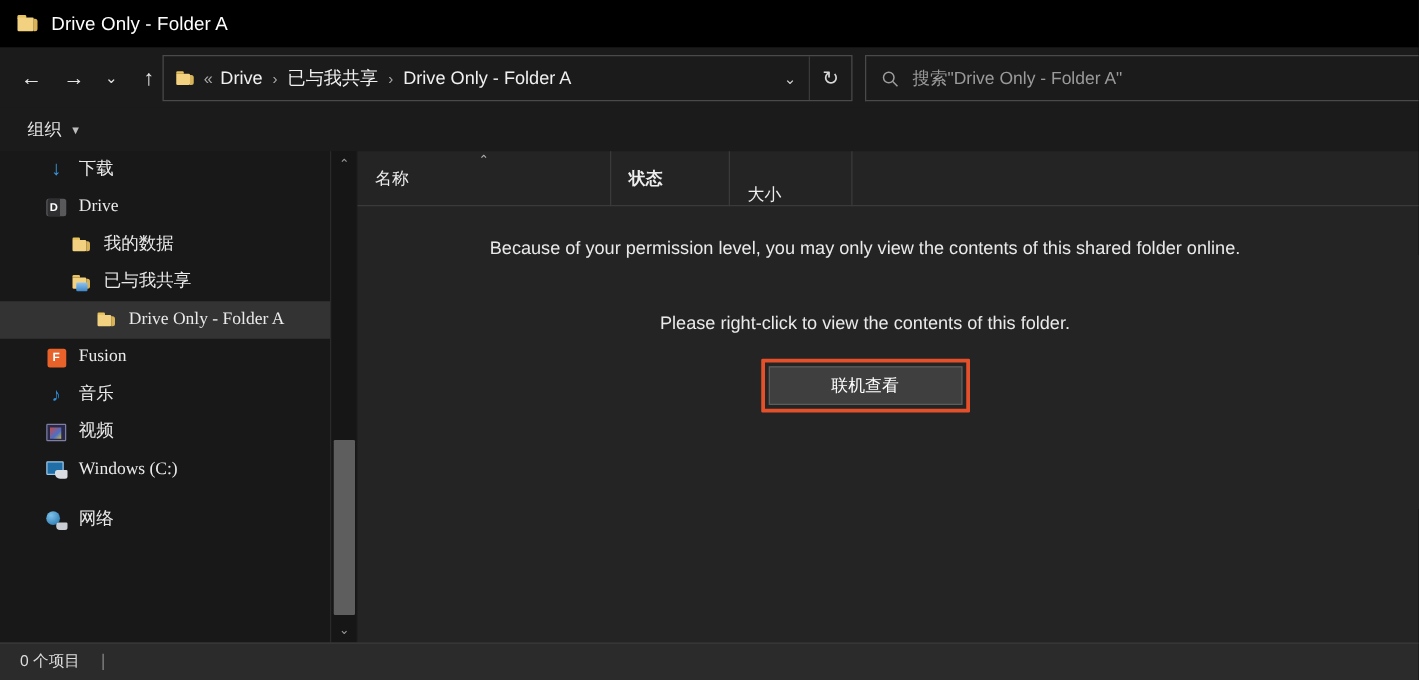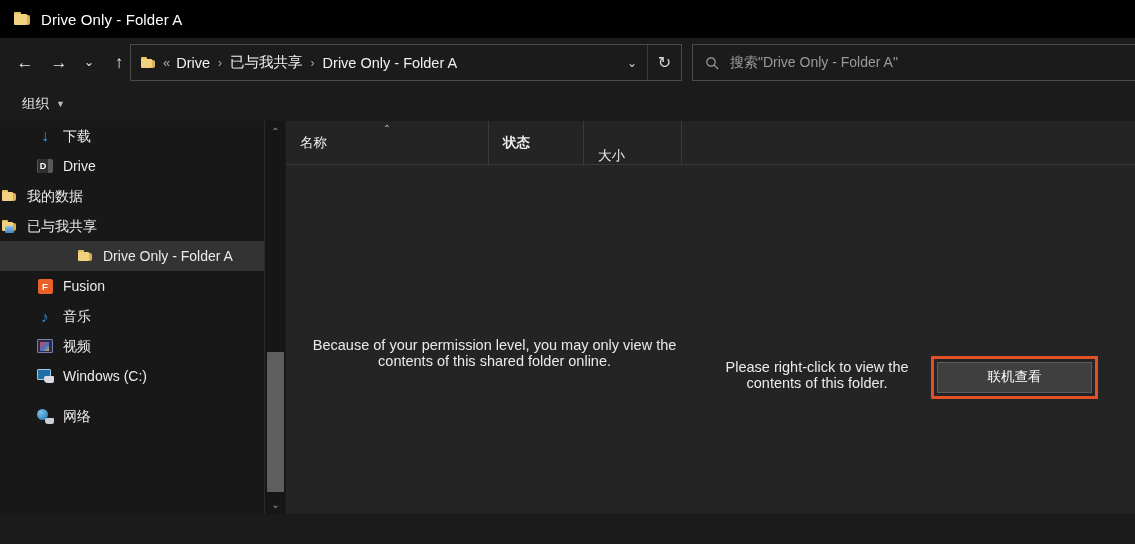--- a/index.html
+++ b/index.html
@@ -101,24 +101,24 @@
     background: #181818; overflow: hidden;
   }
   .tree-row {
     position: relative; height: 30px; display: flex; align-items: center;
     color: #eaeaea; font-size: 14px; white-space: nowrap;
   }
   .tree-row .ic {
     width: 18px; height: 18px; display: flex; align-items: center; justify-content: center;
     flex: 0 0 auto; margin-right: 9px;
   }
-  .tree-row .lbl { line-height: 1; }
+  .tree-row .lbl { line-height: 1; font-family: Liberation Serif, serif; }
   .tree-row.selected { background: #333333; }
   .indent0 { padding-left: 36px; }
-  .indent1 { }
+  .indent1 { padding-left: 56px; }
   .indent2 { padding-left: 76px; }
 
   .ic-dl { color: #3a9ae0; font-size: 16px; font-weight: bold; }
   .ic-drive {
     width: 16px; height: 14px; background: #59595c; border-radius: 2px;
     position: relative;
   }
   .ic-drive::after {
     content: "D"; position: absolute; left: 1px; top: 0px; width: 10px; height: 14px;
     background: #2f2f31; color: #ffffff; font-size: 9px; font-weight: bold;
@@ -215,27 +215,27 @@
     color: #b0b0b0; font-size: 10px;
   }
   .col-name { width: 203px; }
   .col-state { width: 95px; font-weight: bold; }
   .col-author { width: 95px; }
   .col-size { width: 98px; align-items: flex-end; }
   .col-blank { width: 14px; border-right: 1px solid #3a3a3a; }
 
   .msgwrap {
     position: absolute; left: 0; top: 44px; width: 812px; height: 349px;
-    display: flex; flex-direction: row; align-items: center; padding-top: 26px;
+    display: flex; flex-direction: column; align-items: center; padding-top: 26px;
   }
   .msg-line { color: #eaeaea; font-size: 14.5px; text-align: center; }
   .msg-line.second { margin-top: 44px; }
 
   .online-btn-hl {
-    margin-top: 49px; padding: 3px; border: 3px solid #e3502a; background: transparent;
+    margin-top: 20px; padding: 3px; border: 3px solid #e3502a; background: transparent;
     border-radius: 1px;
     text-align: right;
   }
   .online-btn {
     width: 155px; height: 31px; background: #3f3f3f; border: 1px solid #5d5d5d;
     color: #ffffff; font-size: 13.5px; display: flex; align-items: center;
     justify-content: center;
   }
 
   
@@ -419,14 +419,18 @@
 
     <div class="msgwrap">
       <div class="msg-line">Because of your permission level, you may only view the contents of this shared folder online.</div>
       <div class="msg-line second">Please right-click to view the contents of this folder.</div>
       <div class="online-btn-hl">
         <div class="online-btn">联机查看</div>
       </div>
     </div>
   </div>
 
+  <div class="statusbar">
+    <span class="status-text">0 个项目</span>
+    <span class="status-sep"></span>
+  </div>
 
 </div>
 
 </body></html>

